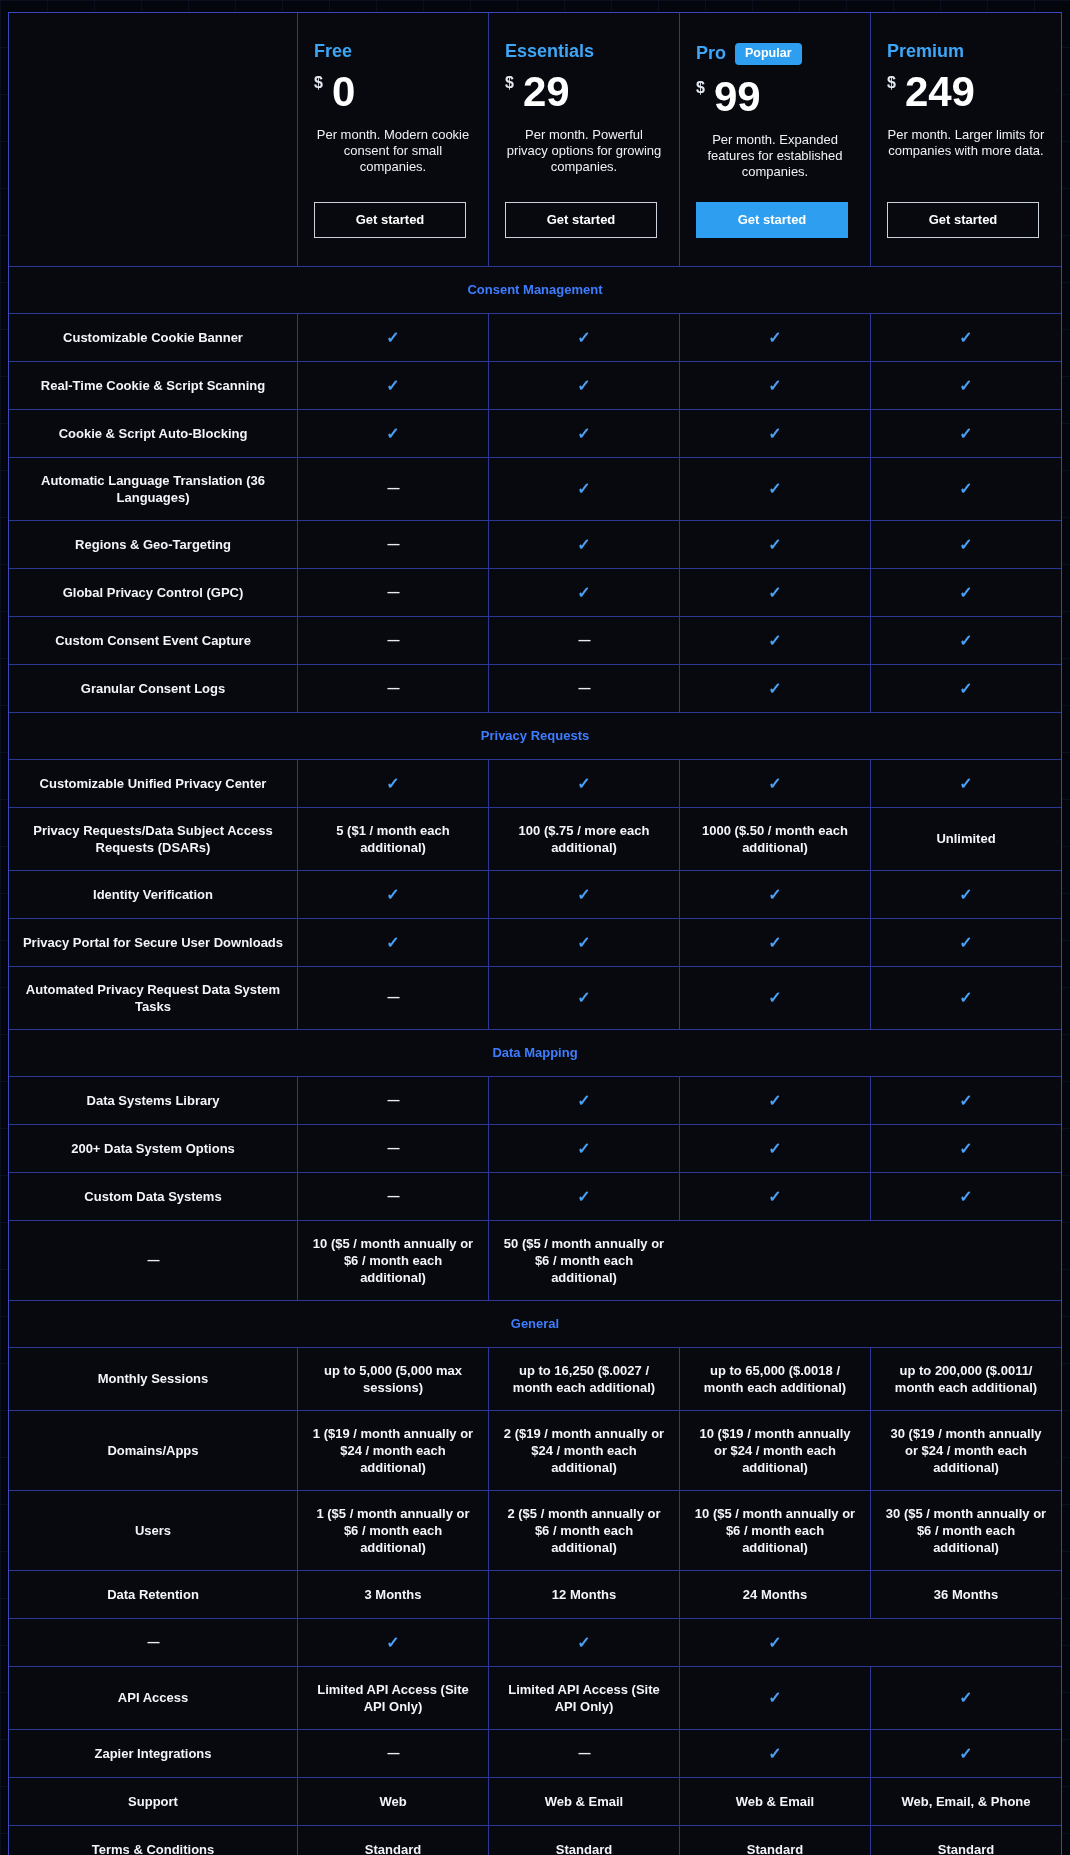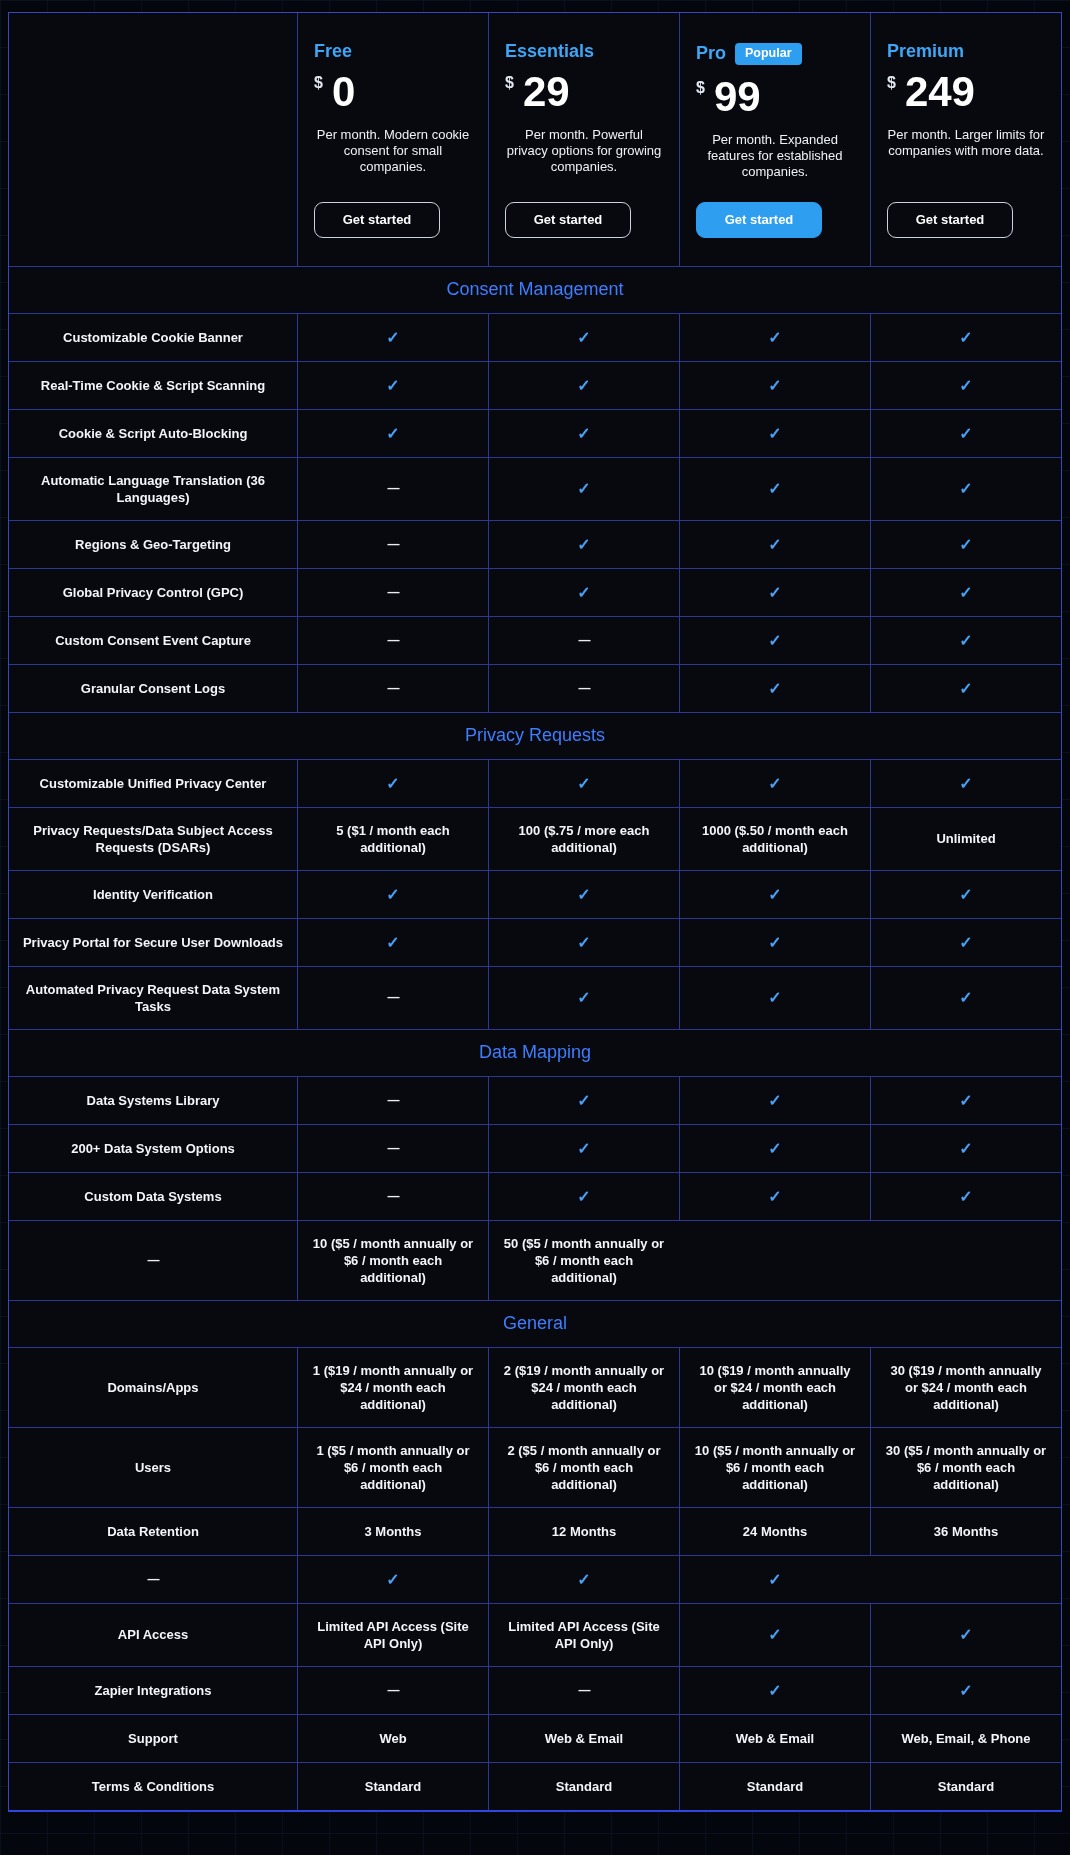--- a/index.html
+++ b/index.html
@@ -46,21 +46,21 @@
     line-height:17px;
     font-weight:600;
     color:var(--text);
   }
   .cell + .cell{border-left:1px solid var(--border);}
   .label-cell{font-weight:700;}
   .section-row{display:block;}
   .section-title{
     min-height:46px;
     display:flex;align-items:center;justify-content:center;
-    font-size:18px;font-weight:400;
+    font-size:13px;font-weight:700;
     color:var(--blue-section);
   }
   
   .header-row .cell{align-items:flex-start;}
   .header-spacer{padding:0;}
   .plan-card{
     flex-direction:column;
     padding:30px 16px 28px 16px;
     justify-content:flex-start;
   }
@@ -72,22 +72,22 @@
     padding:4px 10px;border-radius:4px;line-height:1.1;
   }
   .price-row{display:flex;align-items:flex-start;justify-content:center;gap:9px;margin-bottom:13px;}
   .currency{font-size:16px;font-weight:700;color:#e3e7ef;margin-top:4px;}
   .price{font-size:42px;line-height:44px;font-weight:700;color:#fff;}
   .desc{
     font-size:13px;line-height:16px;font-weight:500;
     color:#eef1f6;margin-bottom:22px;max-width:176px;
   }
   .get-started{
-    width:126px;height:36px;
-    border-radius:9px;
+    width:152px;height:36px;
+    border-radius:0;
     background:transparent;
     border:1px solid #ccd2de;
     color:#fff;
     font-family:"Liberation Sans", sans-serif;
     font-size:13px;font-weight:700;
     cursor:pointer;
     margin-top:auto;
   }
   .get-started.filled{background:var(--accent);border-color:var(--accent);}
   
@@ -394,20 +394,27 @@
   <div class="cell val-cell">
         <span class="dash">—</span>
       </div>
       <div class="cell val-cell">10 ($5 / month annually or $6 / month each additional)</div>
       <div class="cell val-cell">50 ($5 / month annually or $6 / month each additional)</div>
     </div>
     <div class="row section-row">
     <div class="section-title">General</div>
   </div>
     <div class="row feature-row">
+    <div class="cell label-cell">Monthly Sessions</div>
+  <div class="cell val-cell">up to 5,000 (5,000 max sessions)</div>
+      <div class="cell val-cell">up to 16,250 ($.0027 / month each additional)</div>
+      <div class="cell val-cell">up to 65,000 ($.0018 / month each additional)</div>
+      <div class="cell val-cell">up to 200,000 ($.0011/ month each additional)</div>
+    </div>
+    <div class="row feature-row">
     <div class="cell label-cell">Domains/Apps</div>
   <div class="cell val-cell">1 ($19 / month annually or $24 / month each additional)</div>
       <div class="cell val-cell">2 ($19 / month annually or $24 / month each additional)</div>
       <div class="cell val-cell">10 ($19 / month annually or $24 / month each additional)</div>
       <div class="cell val-cell">30 ($19 / month annually or $24 / month each additional)</div>
     </div>
     <div class="row feature-row">
     <div class="cell label-cell">Users</div>
   <div class="cell val-cell">1 ($5 / month annually or $6 / month each additional)</div>
       <div class="cell val-cell">2 ($5 / month annually or $6 / month each additional)</div>

